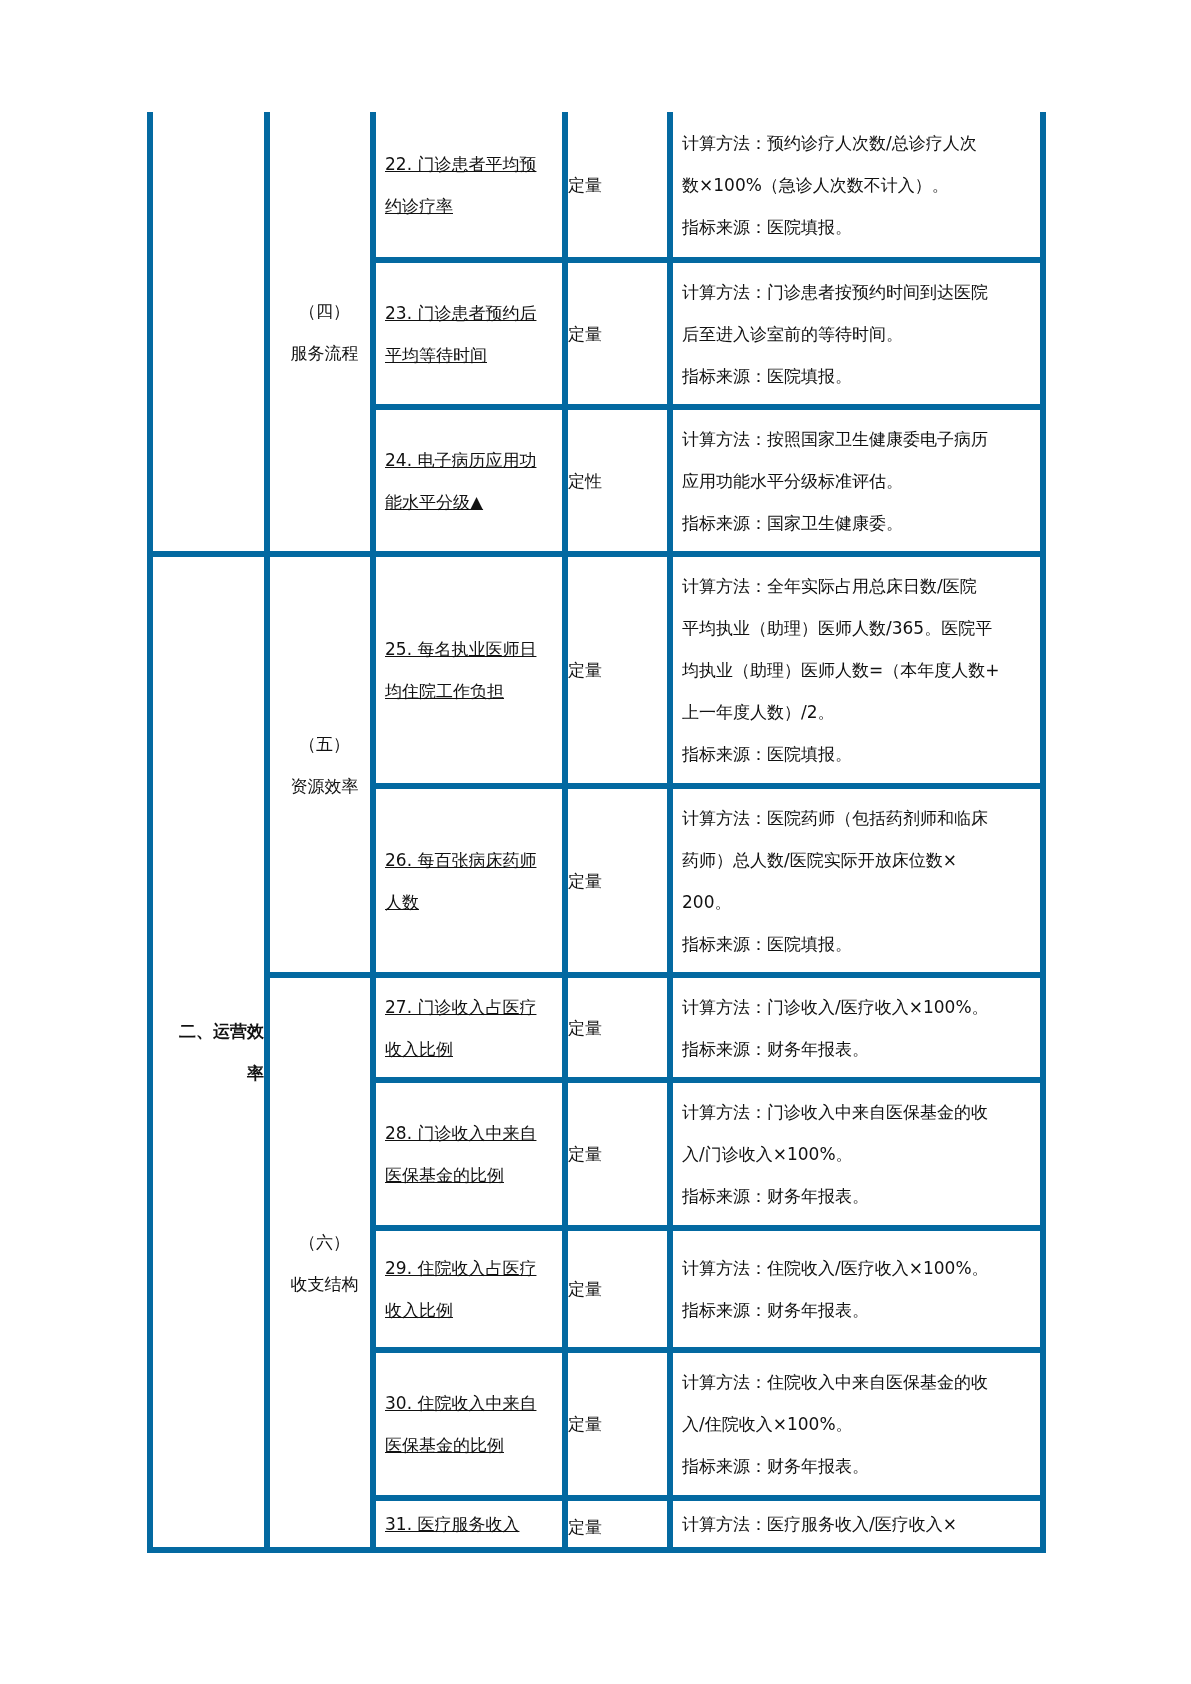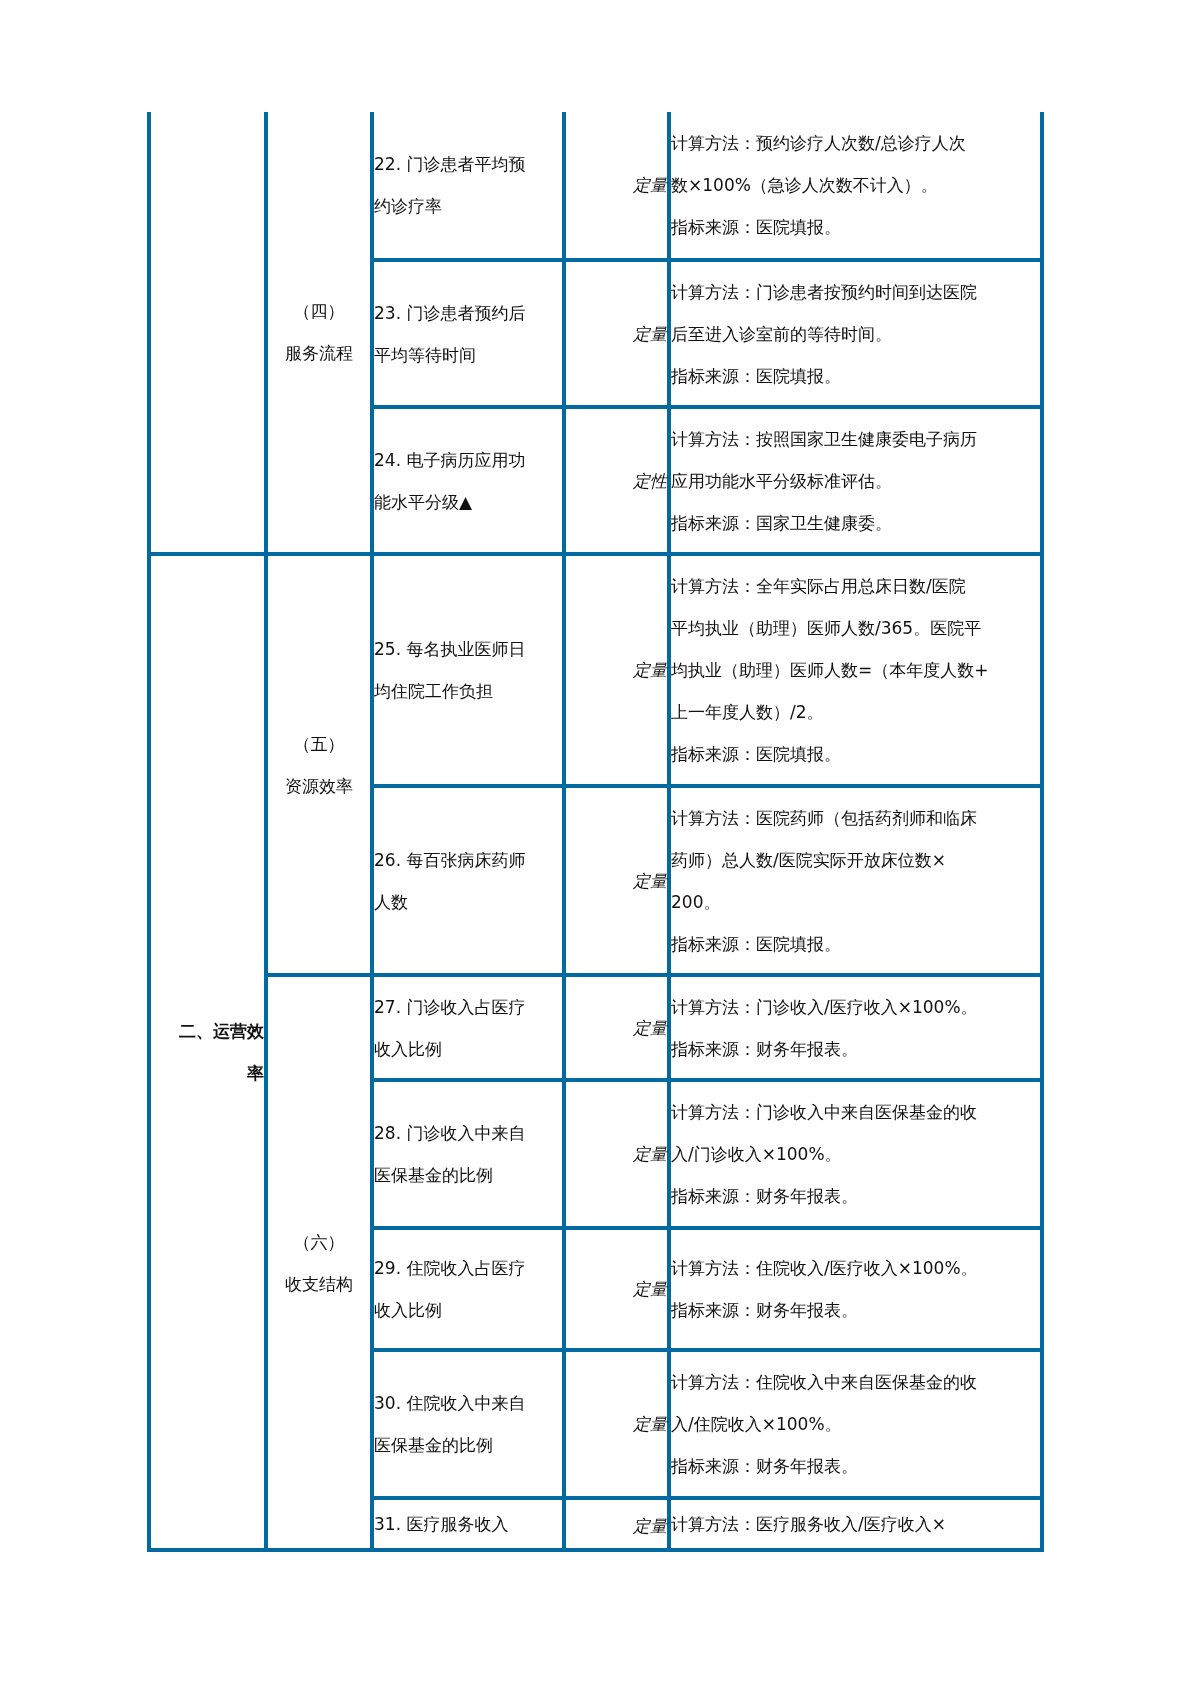--- a/index.html
+++ b/index.html
@@ -4,30 +4,30 @@
 <style>
   html, body { margin:0; padding:0; background:#ffffff; }
   body { width:1191px; height:1684px; position:relative; overflow:hidden;
          font-family:"DejaVu Sans", "Liberation Sans", sans-serif; color:#111; }
   .page { position:absolute; left:0; top:0; width:1191px; height:1684px; background:#fff; }
   table.indicators {
     position:absolute; left:147px; top:112px; width:893px;
     border-collapse:collapse; table-layout:fixed;
   }
   table.indicators td {
-    border:4px solid #0369a1; padding:0; vertical-align:middle;
+    border:6px solid #0369a1; padding:0; vertical-align:middle;
     font-size:17px; line-height:42px;
   }
   table.indicators tr:first-child td { border-top:none; }
   td.cat { text-align:right; font-weight:bold; font-size:18px; padding:0 10px; line-height:42px; }
   td.sub { text-align:center; line-height:50px; }
-  td.name { padding:0 10px 0 11px; line-height:42px; }
-  td.type { text-align:right;font-style:italic; }
+  td.name { padding:0 10px 0 11px; line-height:42px;text-decoration:underline; }
+  td.type { text-align:left; }
   td.desc { padding:0 8px 0 12px; line-height:42px; }
-  .line { display:block; }
+  .line { display:block;margin-left:9px; }
 </style>
 </head>
 <body>
 
 <div class="page">
   <table class="indicators">
     <colgroup>
       <col style="width:117px">
       <col style="width:106px">
       <col style="width:192px">

